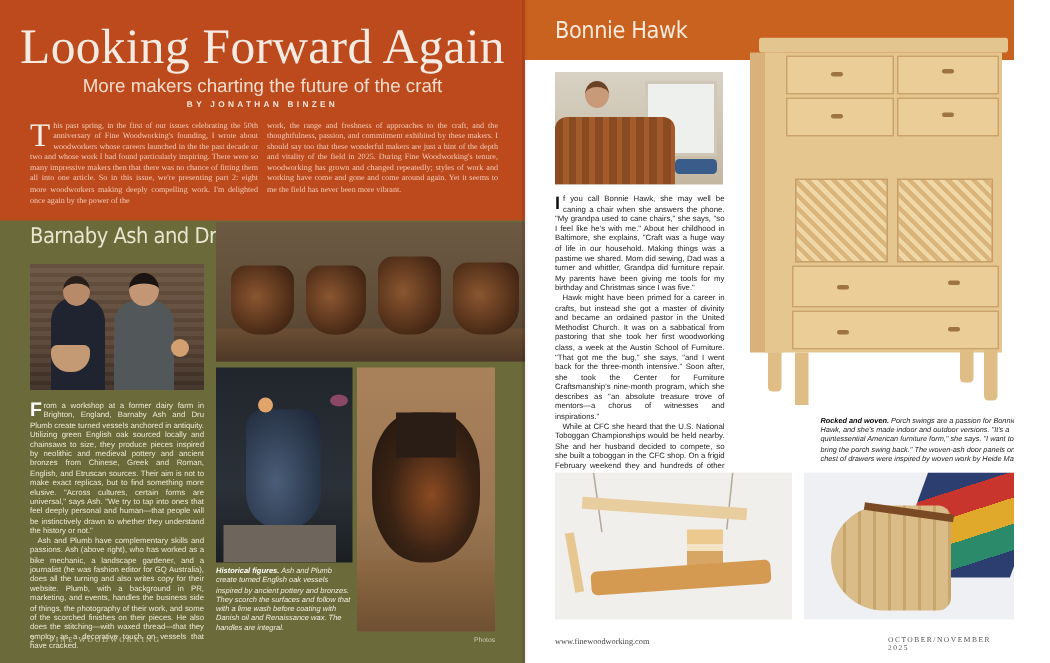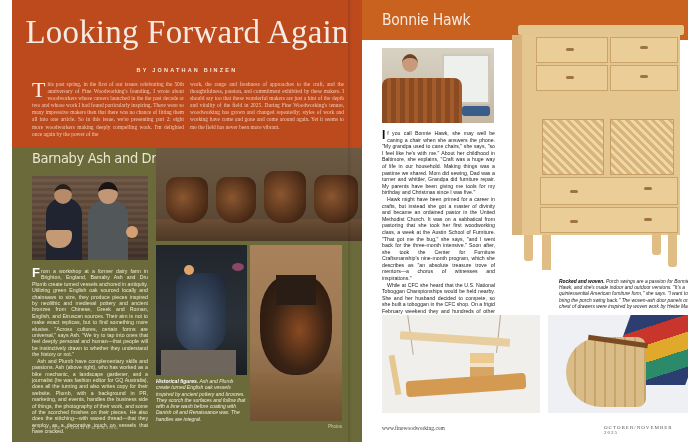--- a/index.html
+++ b/index.html
@@ -1,19 +1,19 @@
 <!DOCTYPE html>
 <html><head>
 <meta charset="utf-8">
 <style>
   * { box-sizing: border-box; margin: 0; padding: 0; }
   html, body { width: 700px; height: 442px; overflow: hidden; background: #fff; }
   body { position: relative; font-family: "Liberation Sans", sans-serif; }
 
-  .spread { position: absolute; left: 0; top: 0; width: 700px; height: 442px; display: flex; justify-content: center; }
+  .spread { position: absolute; left: 0; top: 0; width: 700px; height: 442px; display: flex; }
 
   
   .left-page { position: relative; width: 350px; height: 442px; background: #6b6a3a; overflow: hidden; }
   .left-top { position: absolute; left: 0; top: 0; width: 350px; height: 147px; background: #bd4a1d; }
   .main-title { position: absolute; left: 0; top: 14px; width: 350px; text-align: center; font-family: "Liberation Serif", serif; color: #f6ebe2; font-size: 33px; letter-spacing: 0.2px; }
   .subtitle { position: absolute; left: 0; top: 50px; width: 350px; text-align: center; color: #f4dccd; font-size: 12.5px; }
   .byline { position: absolute; left: 0; top: 67px; width: 350px; text-align: center; color: #f7e6da; font-size: 5.5px; font-weight: bold; letter-spacing: 2.2px; }
   .intro { position: absolute; top: 81px; width: 152px; color: #f2cbb5; font-family: "Liberation Serif", serif; font-size: 5.4px; line-height: 7.1px; text-align: justify; }
   .intro.col1 { left: 20px; }
   .intro.col2 { left: 178px; width: 154px; }
@@ -105,20 +105,21 @@
   .gutter { position:absolute; left:348px; top:0; width:4px; height:442px; background: linear-gradient(90deg, rgba(0,0,0,0.12), rgba(0,0,0,0)); }
 </style>
 </head>
 <body>
 
 <div class="spread">
 
   <div class="left-page">
     <div class="left-top"></div>
     <div class="main-title">Looking Forward Again</div>
+    <div class="subtitle">More makers charting the future of the craft</div>
     <div class="byline">BY JONATHAN BINZEN</div>
 
     <div class="intro col1">
       <span class="dropcap-T">T</span>
       <span>his past spring, in the first of our issues celebrating the 50th anniversary of Fine Woodworking's founding, I wrote about woodworkers whose careers launched in the the past decade or two and whose work I had found particularly inspiring. There were so many impressive makers then that there was no chance of fitting them all into one article. So in this issue, we're presenting part 2: eight more woodworkers making deeply compelling work. I'm delighted once again by the power of the</span>
     </div>
     <div class="intro col2">work, the range and freshness of approaches to the craft, and the thoughtfulness, passion, and commitment exhibited by these makers. I should say too that these wonderful makers are just a hint of the depth and vitality of the field in 2025. During Fine Woodworking's tenure, woodworking has grown and changed repeatedly; styles of work and working have come and gone and come around again. Yet it seems to me the field has never been more vibrant.</div>
 
     <div class="barnaby-heading">Barnaby Ash and Dru Plumb</div>
 

